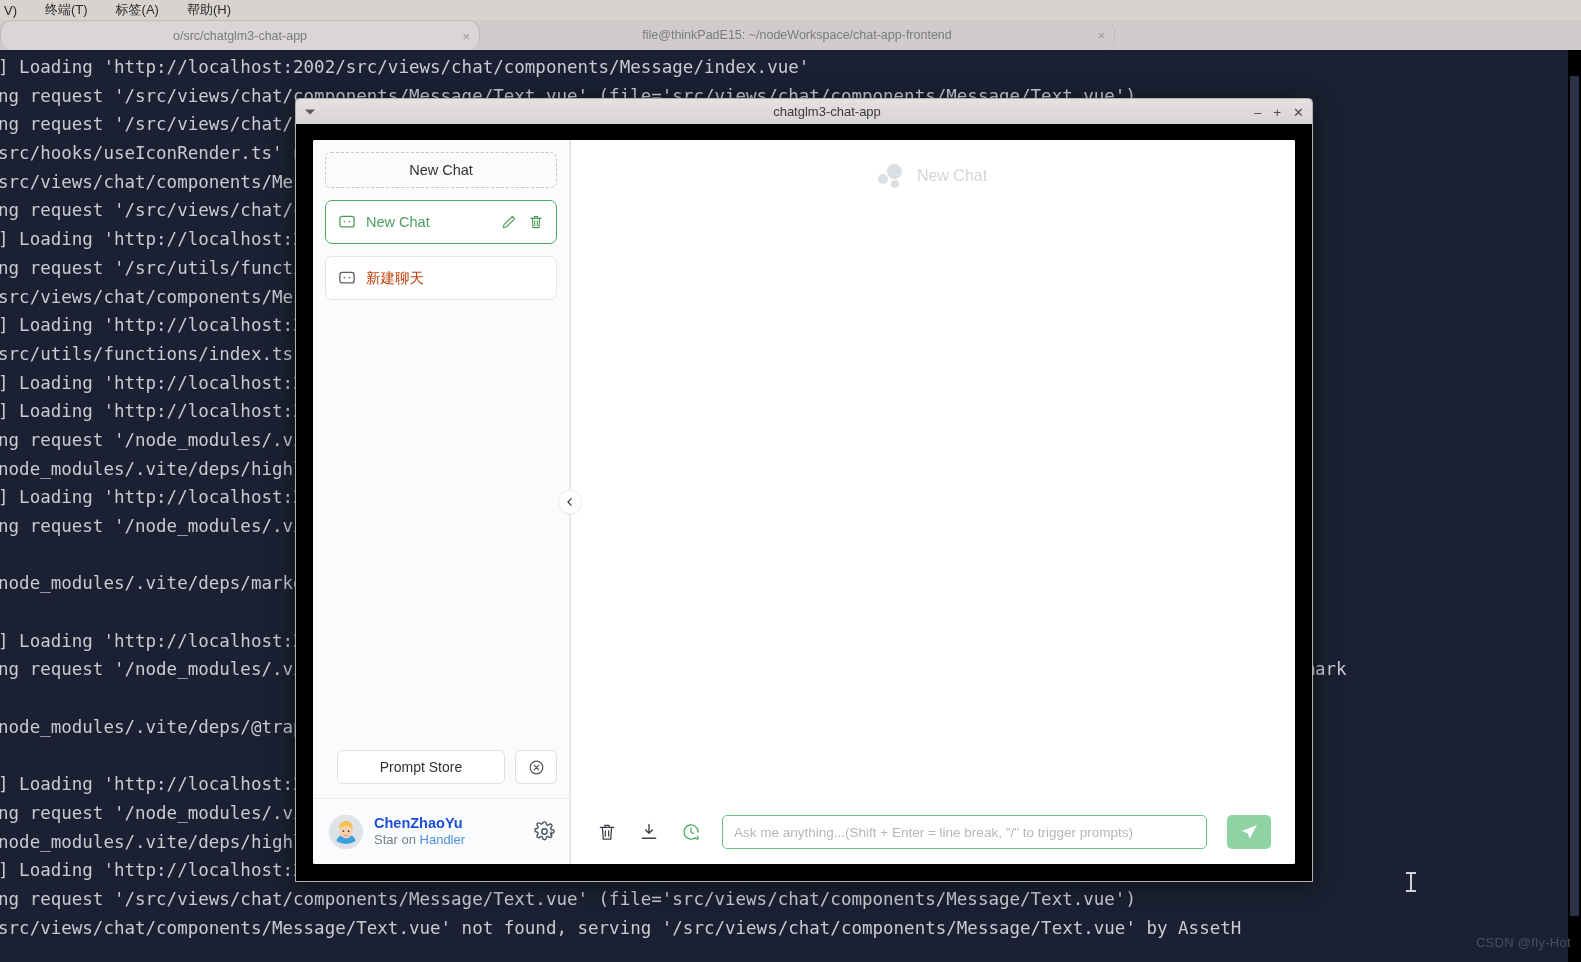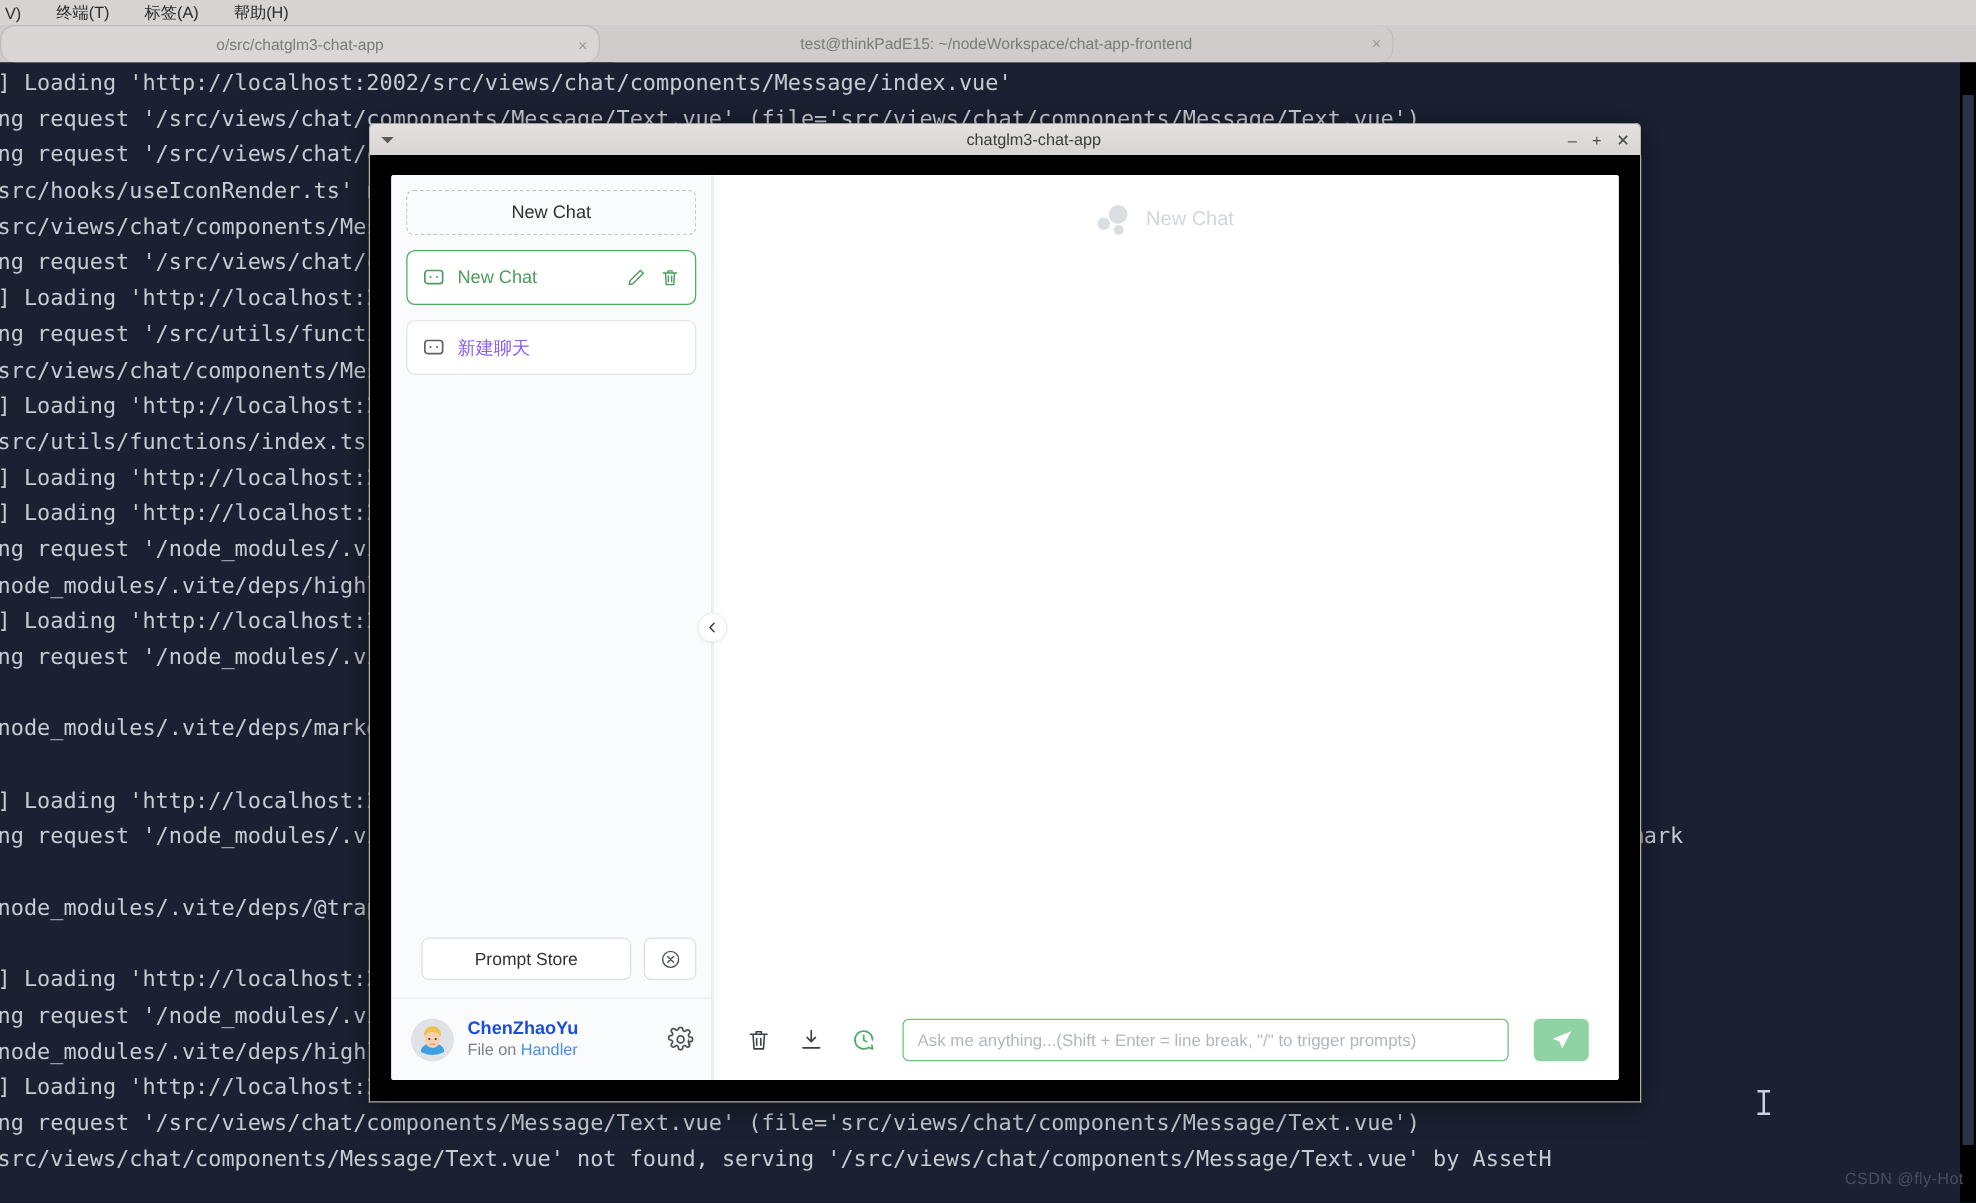--- a/index.html
+++ b/index.html
@@ -147,21 +147,21 @@
     font-size:14.5px; color:#303133;
     font-family:"Liberation Sans",sans-serif;
   }
   #chat-list { padding:12px 12px 0 12px; flex:1; overflow:hidden; }
   .chat-item {
     height:44px; width:100%;
     border:1px solid #e3e5e8; border-radius:7px;
     background:#fff;
     display:flex; align-items:center;
     padding:0 12px; margin-bottom:12px;
-    font-size:14.5px; color:#8b5cf6;
+    font-size:14.5px; color:#c2410c;
     position:relative;
   }
   .chat-item.active {
     border:1px solid #4eab5f;
     background:#fff;
     color:#4d9d5d;
   }
   .chat-item .ci-icon { width:18px; height:18px; margin-right:10px; flex:0 0 18px; display:block; }
   .chat-item .ci-label { flex:1; white-space:nowrap; overflow:hidden; text-overflow:ellipsis; }
   .chat-item .ci-actions { display:flex; gap:11px; align-items:center; }
@@ -260,21 +260,21 @@
     <span class="mi">标签(A)</span>
     <span class="mi">帮助(H)</span>
   </div>
 
   <div id="terminal-tabs">
     <div class="term-tab active" id="tab-0">
       <span class="tab-label">o/src/chatglm3-chat-app</span>
       <span class="tab-close">×</span>
     </div>
     <div class="term-tab" id="tab-1">
-      <span class="tab-label">test@thinkPadE15: ~/nodeWorkspace/chat-app-frontend</span>
+      <span class="tab-label">file@thinkPadE15: ~/nodeWorkspace/chat-app-frontend</span>
       <span class="tab-close">×</span>
     </div>
   </div>
 
   <div id="terminal-body"><div class="tline" style="margin-left: -160px;">nalAssetHandler] Loading 'http://localhost:2002/src/views/chat/components/Message/index.vue'</div><div class="tline" style="margin-left: -160px;">Handler] Handling request '/src/views/chat/components/Message/Text.vue' (file='src/views/chat/components/Message/Text.vue')</div><div class="tline" style="margin-left: -160px;">Handler] Handling request '/src/views/chat/components/Message/Avatar.vue' (file='src/views/chat/components/Message/Avatar.vue')</div><div class="tline" style="margin-left: -160px;">Handler] File 'src/hooks/useIconRender.ts' not found, serving '/src/hooks/useIconRender.ts' by AssetHandler</div><div class="tline" style="margin-left: -160px;">Handler] File 'src/views/chat/components/Message/Text.vue' not found, serving '/src/views/chat/components/Message/Text.vue' by AssetHandler</div><div class="tline" style="margin-left: -160px;">Handler] Handling request '/src/views/chat/components/Message/Avatar.vue' (file='src/views/chat/components/Message/Avatar.vue')</div><div class="tline" style="margin-left: -160px;">nalAssetHandler] Loading 'http://localhost:2002/src/views/chat/components/Message/Avatar.vue'</div><div class="tline" style="margin-left: -160px;">Handler] Handling request '/src/utils/functions/index.ts' (file='src/utils/functions/index.ts')</div><div class="tline" style="margin-left: -160px;">Handler] File 'src/views/chat/components/Message/Avatar.vue' not found, serving '/src/views/chat/components/Message/Avatar.vue' by As</div><div class="tline" style="margin-left: -160px;">nalAssetHandler] Loading 'http://localhost:2002/src/utils/functions/index.ts'</div><div class="tline" style="margin-left: -160px;">Handler] File 'src/utils/functions/index.ts' not found, serving '/src/utils/functions/index.ts' by AssetHandler</div><div class="tline" style="margin-left: -160px;">nalAssetHandler] Loading 'http://localhost:2002/src/utils/format/index.ts'</div><div class="tline" style="margin-left: -160px;">nalAssetHandler] Loading 'http://localhost:2002/node_modules/.vite/deps/highlight__js.js'</div><div class="tline" style="margin-left: -160px;">Handler] Handling request '/node_modules/.vite/deps/highlight__js.js' (file='node_modules/.vite/deps/highlight__js.js')</div><div class="tline" style="margin-left: -160px;">Handler] File 'node_modules/.vite/deps/highlight__js.js' not found, serving '/node_modules/.vite/deps/highlight__js.js' by AssetHandler</div><div class="tline" style="margin-left: -160px;">nalAssetHandler] Loading 'http://localhost:2002/node_modules/.vite/deps/markdown-it-link-attributes.js'</div><div class="tline" style="margin-left: -160px;">Handler] Handling request '/node_modules/.vite/deps/markdown-it-link-attributes.js'</div><div class="tline" style="margin-left: -160px;"></div><div class="tline" style="margin-left: -160px;">Handler] File 'node_modules/.vite/deps/markdown-it-link-attributes.js' not found, serving '/node_modules/.vite/deps/markdown-it-link</div><div class="tline" style="margin-left: -160px;">ndler</div><div class="tline" style="margin-left: -160px;">nalAssetHandler] Loading 'http://localhost:2002/node_modules/.vite/deps/@traptitech_markdown-it-katex.js?v=31e7fce'</div><div class="tline" style="margin-left: -160px;">Handler] Handling request '/node_modules/.vite/deps/@traptitech_markdown-it-katex.js?v=31e7fce' (file='node_modules/.vite/deps/@traptitech_mark</div><div class="tline" style="margin-left: -160px;"></div><div class="tline" style="margin-left: -160px;">Handler] File 'node_modules/.vite/deps/@traptitech_markdown-it-katex.js' not found, serving '/node_modules/.vite/deps/@traptitech_ma</div><div class="tline" style="margin-left: -160px;">etHandler</div><div class="tline" style="margin-left: -160px;">nalAssetHandler] Loading 'http://localhost:2002/node_modules/.vite/deps/highlight__js.js?v=31e7fce'</div><div class="tline" style="margin-left: -160px;">Handler] Handling request '/node_modules/.vite/deps/highlight__js.js?v=31e7fce' (file='node_modules/.vite/deps/highlight__js.js')</div><div class="tline" style="margin-left: -160px;">Handler] File 'node_modules/.vite/deps/highlight__js.js' not found, serving '/node_modules/.vite/deps/highlight__js.js' by AssetHandl</div><div class="tline" style="margin-left: -160px;">nalAssetHandler] Loading 'http://localhost:2002/src/views/chat/components/Message/Text.vue'</div><div class="tline" style="margin-left: -160px;">Handler] Handling request '/src/views/chat/components/Message/Text.vue' (file='src/views/chat/components/Message/Text.vue')</div><div class="tline" style="margin-left: -160px;">Handler] File 'src/views/chat/components/Message/Text.vue' not found, serving '/src/views/chat/components/Message/Text.vue' by AssetH</div></div>
 
   <div id="terminal-scrollbar">
     <div class="thumb"></div>
   </div>
 
@@ -352,21 +352,21 @@
               <path d="M20 34c-6 0-11-3-11-3 0-5 5-8 11-8s11 3 11 8c0 0-5 3-11 3z" fill="#3aa0e0"></path>
               <ellipse cx="20" cy="19" rx="7.5" ry="8.5" fill="#f6d0b0"></ellipse>
               <path d="M12 15c0-5 4-8 8-8s8 3 8 8c0 1-1 1.5-1 1.5-1-3-4-4-7-4s-6 1-7 4c0 0-1-.5-1-1.5z" fill="#f2c14a"></path>
               <circle cx="17" cy="19" r="1" fill="#4a3b2a"></circle>
               <circle cx="23" cy="19" r="1" fill="#4a3b2a"></circle>
               <path d="M18 24h4" stroke="#d79b8a" stroke-width="1.2" stroke-linecap="round" fill="none"></path>
             </svg>
           </div>
           <div id="user-meta">
             <div id="user-name">ChenZhaoYu</div>
-            <div id="user-sub"><span>File on </span><a href="#">Handler</a></div>
+            <div id="user-sub"><span>Star on </span><a href="#">Handler</a></div>
           </div>
           <div id="settings-button">
             <svg viewBox="0 0 24 24" fill="none" stroke="#4f5459" stroke-width="1.6">
               <circle cx="12" cy="12" r="3.1"></circle>
               <path d="M19.2 13.5a1.6 1.6 0 00.3 1.8l.1.1a2 2 0 11-2.8 2.8l-.1-.1a1.6 1.6 0 00-1.8-.3 1.6 1.6 0 00-1 1.5v.2a2 2 0 11-4 0v-.1a1.6 1.6 0 00-1-1.5 1.6 1.6 0 00-1.8.3l-.1.1a2 2 0 11-2.8-2.8l.1-.1a1.6 1.6 0 00.3-1.8 1.6 1.6 0 00-1.5-1H3a2 2 0 110-4h.1a1.6 1.6 0 001.5-1 1.6 1.6 0 00-.3-1.8l-.1-.1a2 2 0 112.8-2.8l.1.1a1.6 1.6 0 001.8.3H9a1.6 1.6 0 001-1.5V3a2 2 0 114 0v.1a1.6 1.6 0 001 1.5 1.6 1.6 0 001.8-.3l.1-.1a2 2 0 112.8 2.8l-.1.1a1.6 1.6 0 00-.3 1.8V9a1.6 1.6 0 001.5 1h.2a2 2 0 110 4h-.1a1.6 1.6 0 00-1.5 1z"></path>
             </svg>
           </div>
         </div>
 
         <div id="sidebar-collapse">

